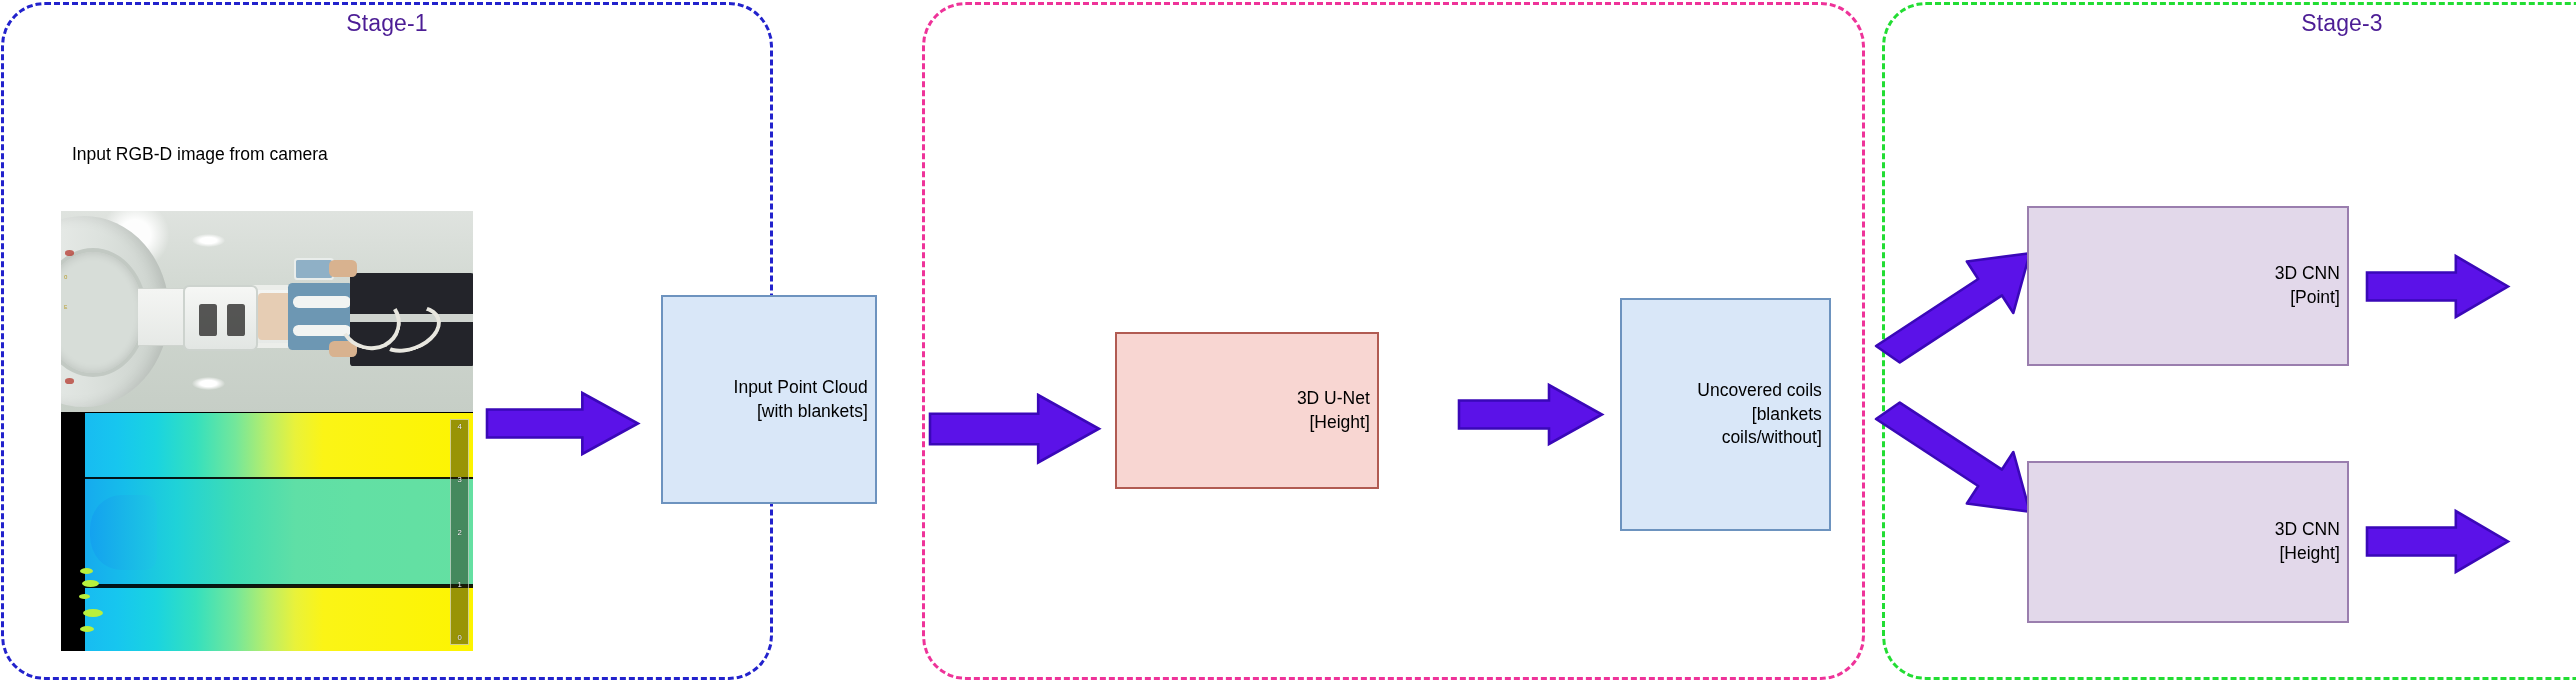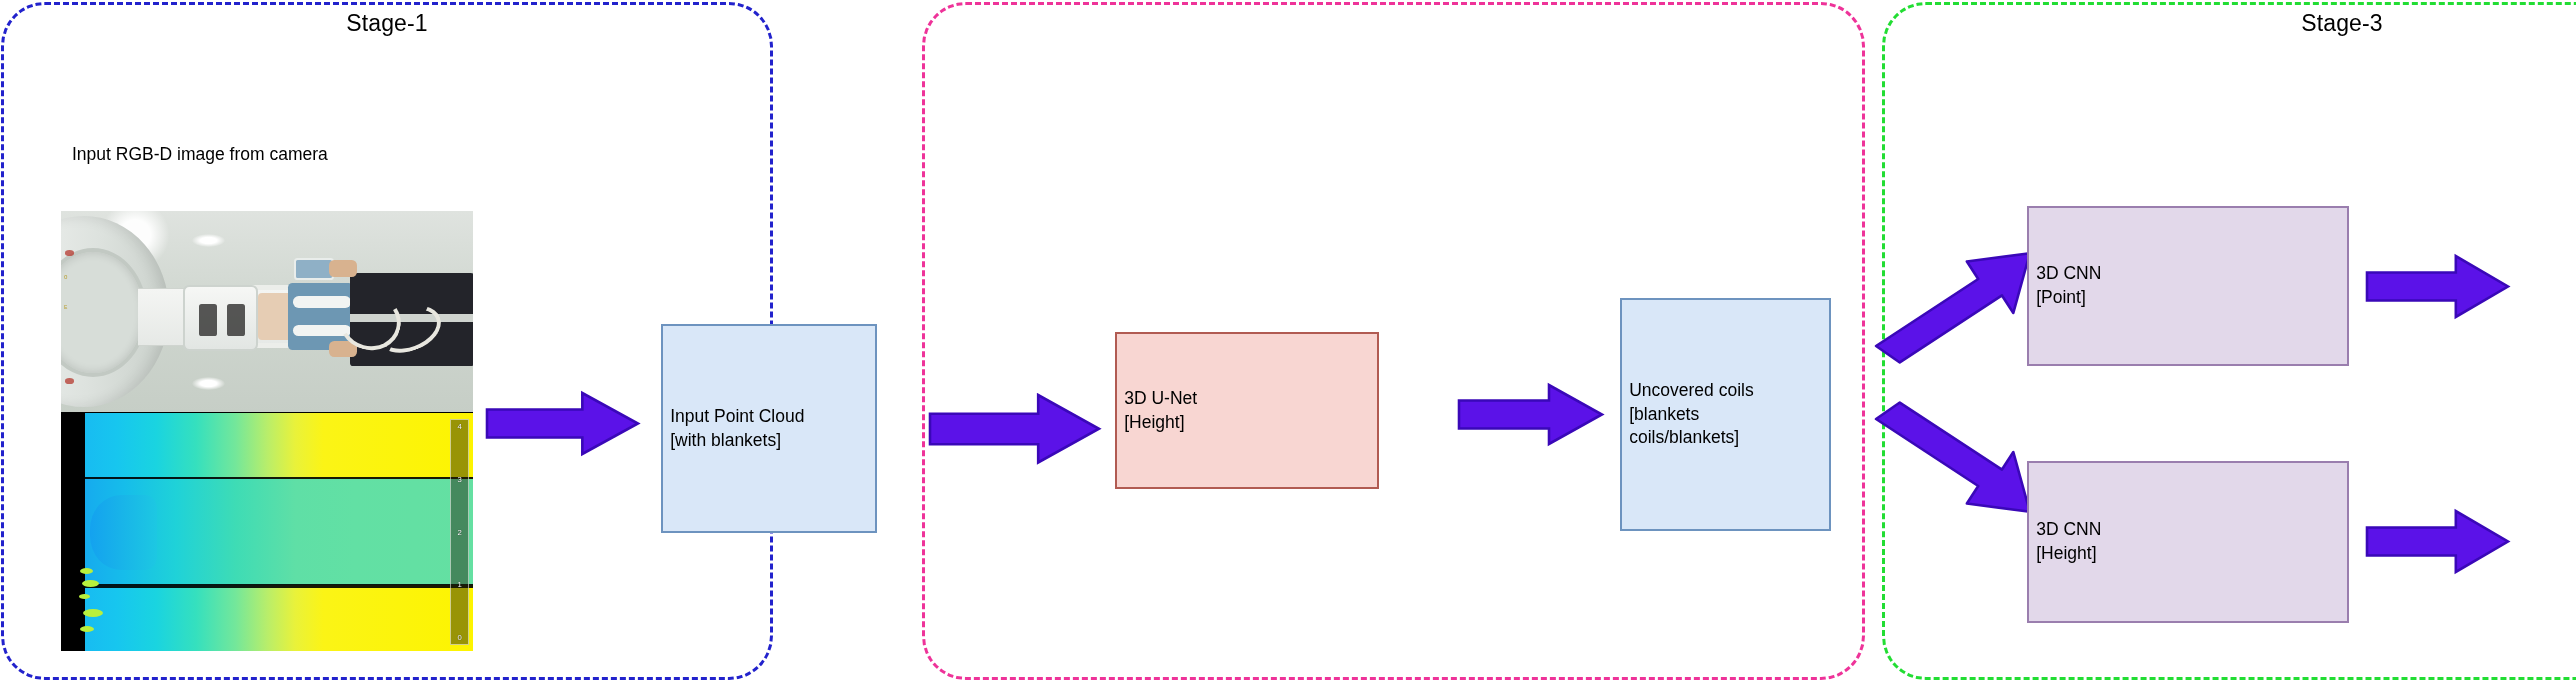--- a/index.html
+++ b/index.html
@@ -17,37 +17,37 @@
     border-style: dashed;
     border-width: 3.1px;
     border-radius: 44px;
     background: transparent;
   }
   .stage-title {
     position: absolute;
     left: 0; right: 0;
     text-align: center;
     font-size: 23px;
-    color: #000000;
+    color: #4c1d95;
     letter-spacing: 0.1px;
     white-space: nowrap;
   }
 
   #stage1 { left: 1px;    top: 2.1px; width: 772px; height: 678px; border-color: #2222cc; }
   #stage2 { left: 922px; top: 2.1px; width: 943px; height: 678px; border-color: #ee3399; }
   #stage3 { left: 1882px; top: 2.1px; width: 920px; height: 678px; border-color: #22dd33; }
 
   
   .node {
     position: absolute;
     border-width: 2.1px;
     border-style: solid;
     display: flex;
     flex-direction: column;
-    align-items: flex-start;
+    align-items: flex-end;
     justify-content: center;
     text-align: center;
     font-size: 17.5px;
     line-height: 1.35;
     color: #000;
     padding: 3.1px 7.2px;
   }
   .node .ln { display: block; white-space: nowrap; }
   .node.wrap .ln { white-space: normal; }
 
@@ -279,21 +279,21 @@
       </div>
     </div>
   </div>
 
   <div class="arrow" style="left:487px; top:392px; width:152px; height:63px;">
     <svg viewBox="0 0 295 122" preserveAspectRatio="none">
       <polygon points="0,34 185,34 185,2 293,61 185,120 185,88 0,88" fill="#5b12e8" stroke="#3a08b8" stroke-width="5"></polygon>
     </svg>
   </div>
 
-  <div class="node blue" id="node-point-cloud" style="left:661px; top:295px; width:216px; height:209px;margin-top:29px;">
+  <div class="node blue" id="node-point-cloud" style="left:661px; top:295px; width:216px; height:209px;">
     <span class="ln">Input Point Cloud</span>
     <span class="ln">[with blankets]</span>
   </div>
 
   <div class="stage" id="stage2"></div>
 
   <div class="arrow" style="left:930px; top:394px; width:170px; height:70px;">
     <svg viewBox="0 0 330 135" preserveAspectRatio="none">
       <polygon points="0,38 210,38 210,2 328,67 210,132 210,97 0,97" fill="#5b12e8" stroke="#3a08b8" stroke-width="5"></polygon>
     </svg>
@@ -306,21 +306,21 @@
 
   <div class="arrow" style="left:1459px; top:384px; width:144px; height:61px;">
     <svg viewBox="0 0 280 118" preserveAspectRatio="none">
       <polygon points="0,32 175,32 175,2 278,59 175,116 175,86 0,86" fill="#5b12e8" stroke="#3a08b8" stroke-width="5"></polygon>
     </svg>
   </div>
 
   <div class="node blue wrap" id="node-uncovered" style="left:1620px; top:298px; width:211px; height:233px;">
     <span class="ln">Uncovered coils</span>
     <span class="ln">[blankets</span>
-    <span class="ln">coils/blankets]</span>
+    <span class="ln">coils/without]</span>
   </div>
 
   <div class="stage" id="stage3"></div>
   <div class="stage-title" style="left:1882px; width:920px; top:10.3px;">Stage-3</div>
 
   <div class="arrow" style="left:1875px; top:247px; width:160px; height:134px;">
     <svg viewBox="0 0 310 260" preserveAspectRatio="none">
       <polygon points="2,192 200,62 178,28 300,12 268,128 246,94 48,224" fill="#5b12e8" stroke="#3a08b8" stroke-width="5" stroke-linejoin="round"></polygon>
     </svg>
   </div>

